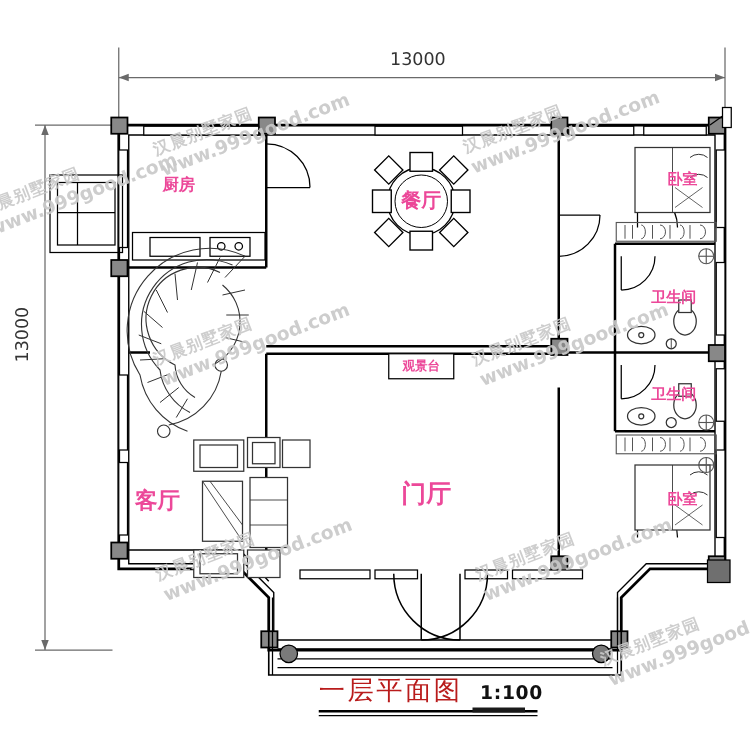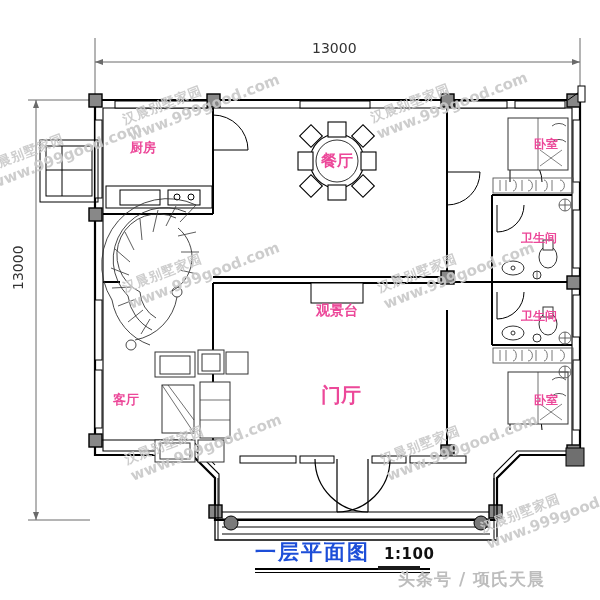--- a/index.html
+++ b/index.html
@@ -5,22 +5,22 @@
   html,body{margin:0;padding:0;background:#ffffff;}
   body{width:600px;height:600px;overflow:hidden;
        font-family:"DejaVu Sans","Liberation Sans",sans-serif;color:#111;}
   #stage{position:relative;width:600px;height:600px;background:#fff;}
   svg{display:block;position:absolute;left:0;top:0;}
   .wm{position:absolute;pointer-events:none;transform-origin:left top;
       transform:rotate(-21deg);white-space:nowrap;color:#c9c9c9;opacity:.92;}
   .wm .l1{font-size:13px;letter-spacing:1px;font-weight:bold;}
   .wm .l2{font-size:15px;letter-spacing:0px;font-weight:bold;margin-top:-1px;}
   .titleblock{position:absolute;left:255px;top:538px;}
-  .t-main{font-size:21px;font-weight:bold;letter-spacing:2px;display:inline-block;
-          vertical-align:baseline;color:#1d4ed8;}
+  .t-main{font-size:21px;font-weight:normal;letter-spacing:2px;display:inline-block;
+          vertical-align:baseline;color:#b91c1c;}
   .t-scale{font-size:15px;font-weight:bold;display:inline-block;margin-left:9px;
            vertical-align:baseline;letter-spacing:.5px;}
   .t-rule1{width:175px;height:2px;background:#000;margin-top:2px;}
   .t-rule2{width:175px;height:1px;background:#000;margin-top:2px;}
   .credit{position:absolute;left:398px;top:568px;font-size:17px;font-weight:bold;
           color:#bdbdbd;letter-spacing:1px;white-space:nowrap;}
   .credit-bar{position:absolute;left:378px;top:566px;width:42px;height:4px;background:#1a1a1a;}
   .rlab{position:absolute;font-weight:bold;color:#ec4899;white-space:nowrap;
         transform:translate(-50%,-50%);}
   .dim{position:absolute;font-size:14px;color:#333;white-space:nowrap;}
@@ -295,23 +295,23 @@
     </g>
 
   </svg>
 
   <div class="rlab" style="left:143px;top:148px;font-size:13px">厨房</div>
   <div class="rlab" style="left:337px;top:161px;font-size:16px">餐厅</div>
   <div class="rlab" style="left:546px;top:144px;font-size:12px">卧室</div>
   <div class="rlab" style="left:539px;top:238px;font-size:12px">卫生间</div>
   <div class="rlab" style="left:539px;top:316px;font-size:12px">卫生间</div>
   <div class="rlab" style="left:546px;top:400px;font-size:12px">卧室</div>
-  <div class="rlab" style="left:126px;top:400px;font-size:13px">客厅</div>
+  <div class="rlab" style="left:126px;top:400px;font-size:18px">客厅</div>
   <div class="rlab" style="left:341px;top:395px;font-size:20px">门厅</div>
-  <div class="rlab" style="left:337px;top:311px;font-size:14px">观景台</div>
+  <div class="rlab" style="left:337px;top:293px;font-size:10px">观景台</div>
 
   <div class="dim" style="left:312px;top:40px;">13000</div>
   <div class="dim" style="left:10px;top:290px;transform:rotate(-90deg);transform-origin:left top;">13000</div>
 
   <div class="wm" style="left:120px;top:112px;">
     <div class="l1">汉晨别墅家园</div>
     <div class="l2">www.999good.com</div>
   </div>
   <div class="wm" style="left:368px;top:110px;">
     <div class="l1">汉晨别墅家园</div>
@@ -343,15 +343,14 @@
   </div>
 
   <div class="titleblock">
     <span class="t-main">一层平面图</span>
     <span class="t-scale">1:100</span>
     <div class="t-rule1"></div>
     <div class="t-rule2"></div>
   </div>
 
   <div class="credit-bar"></div>
-  <div class="credit">头条号 / 项氏天晨</div>
 
 </div>
 
 </body></html>

